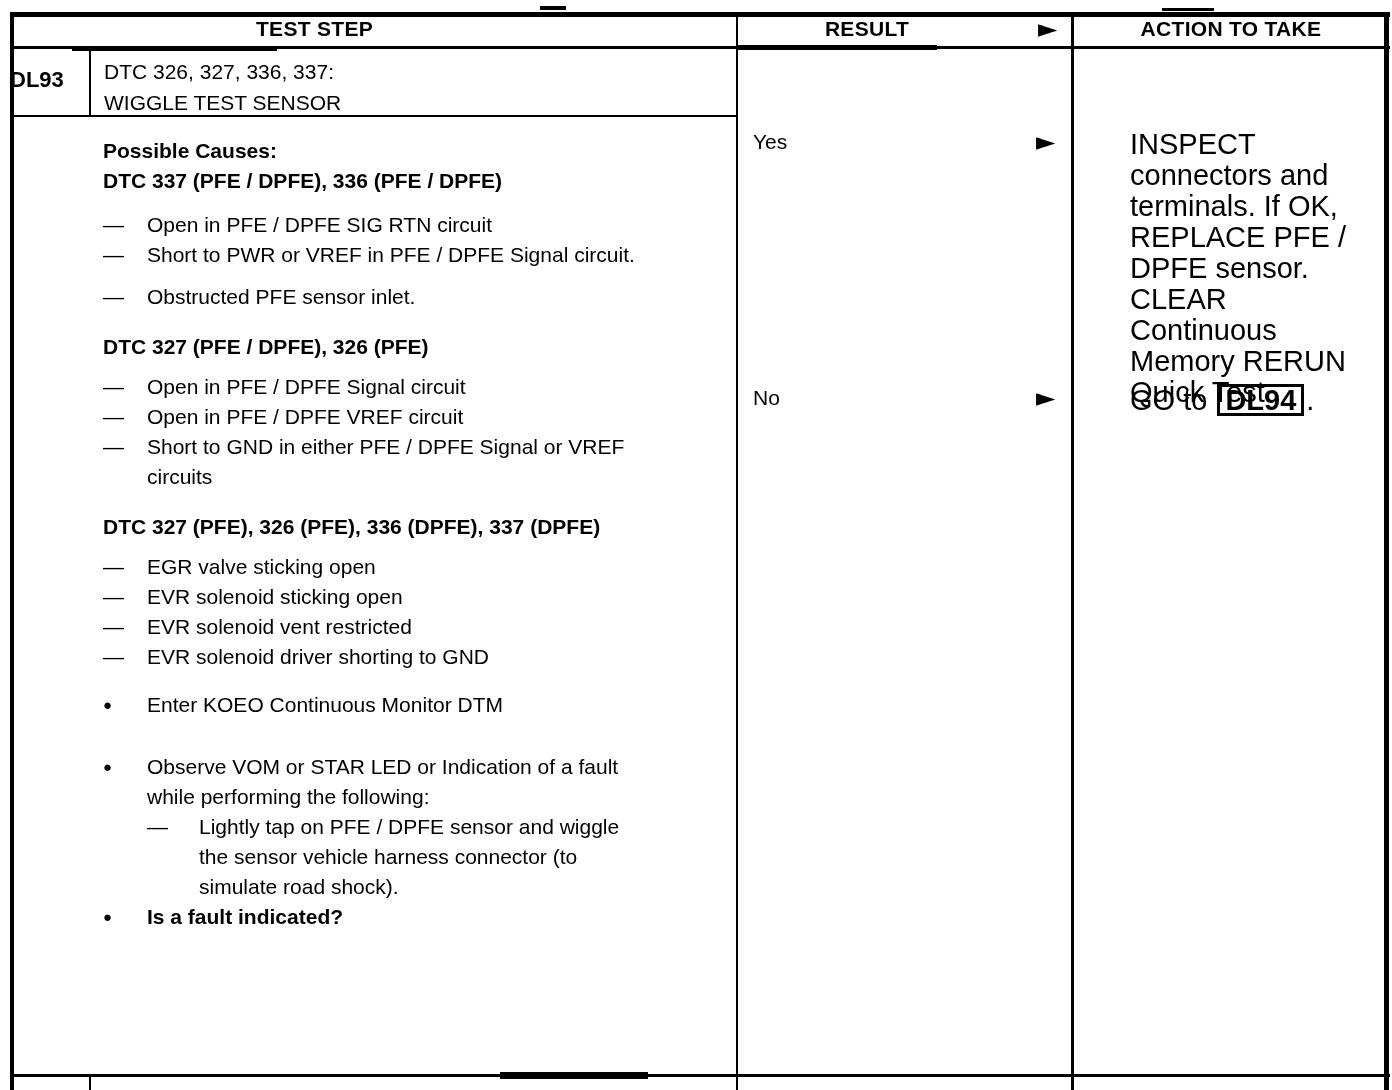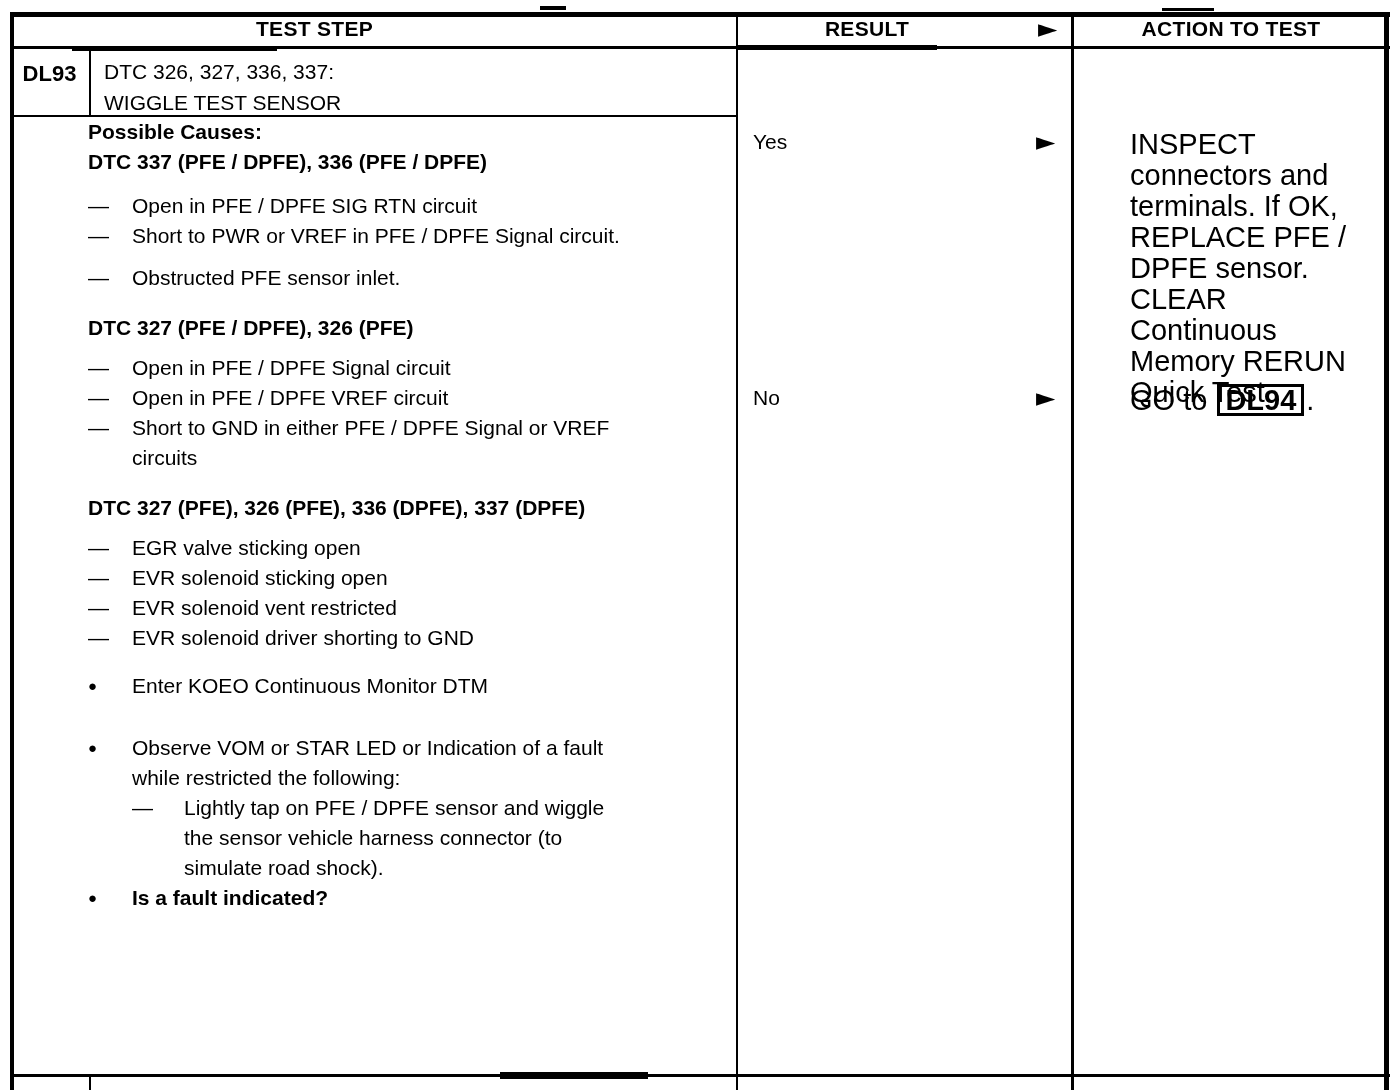--- a/index.html
+++ b/index.html
@@ -5,23 +5,23 @@
   html,body{margin:0;padding:0;background:#ffffff;}
   .page{
     position:relative;width:1392px;height:1090px;overflow:hidden;
     background:#ffffff;color:#000;
     font-family:"Liberation Sans","DejaVu Sans",sans-serif;
     -webkit-font-smoothing:antialiased;
   }
   .ln{position:absolute;background:#000;}
   .hdr-label{position:absolute;font-weight:700;font-size:21px;letter-spacing:.3px;text-align:center;}
   .arrow{position:absolute;font-family:"DejaVu Sans",sans-serif;font-size:25px;line-height:25px;}
-  .step-id{position:absolute;left:10px;top:61px;width:79px;text-align:center;font-weight:700;font-size:22px;}
+  .step-id{position:absolute;left:10px;top:67px;width:79px;font-weight:700;font-size:22px;}
   .step-title{position:absolute;left:104px;top:56px;font-size:21px;line-height:31px;}
-  .body{position:absolute;left:88px;top:117px;width:600px;padding-top:0;font-size:21px;line-height:30px;}
+  .body{position:absolute;left:103px;top:117px;width:600px;padding-top:19px;font-size:21px;line-height:30px;}
   .bold{font-weight:700;}
   .group-heading{font-weight:700;max-width:545px;}
   .items{margin-top:12px;}
   .li{display:flex;}
   .li .mk{width:44px;flex:none;}
   .li .txt{max-width:520px;}
   .blt{display:flex;}
   .blt .mk{width:44px;flex:none;font-size:15px;}
   .blt .txt{max-width:480px;}
   .li-sub{display:flex;margin-left:44px;}
@@ -51,21 +51,21 @@
   <div class="ln" style="left:10px;top:115px;width:728px;height:2px;"></div>
   <div class="ln" style="left:10px;top:1074px;width:1380px;height:3px;"></div>
   <div class="ln" style="left:500px;top:1072px;width:148px;height:7px;"></div>
   <div class="ln" style="left:89px;top:1077px;width:2px;height:13px;"></div>
   <div class="artifact" style="left:540px;top:6px;width:26px;height:4px;"></div>
   <div class="artifact" style="left:1162px;top:8px;width:52px;height:3px;"></div>
 
   <div class="hdr-label" style="left:10px;top:17px;width:609px;">TEST STEP</div>
   <div class="hdr-label" style="left:737px;top:17px;width:260px;">RESULT</div>
   <span class="arrow" style="left:1038px;top:16px;">►</span>
-  <div class="hdr-label" style="left:1074px;top:17px;width:314px;">ACTION TO TEST</div>
+  <div class="hdr-label" style="left:1074px;top:17px;width:314px;">ACTION TO TAKE</div>
 
   <div class="step-id">DL93</div>
   <div class="step-title">
     <div>DTC 326, 327, 336, 337:</div>
     <div>WIGGLE TEST SENSOR</div>
   </div>
 
   <div class="body">
     <div class="bold">Possible Causes:</div>
 
@@ -133,21 +133,21 @@
     </div>
 
 
     <div class="blt mt18">
       <span class="mk">●</span>
       <span class="txt">Enter KOEO Continuous Monitor DTM</span>
     </div>
 
     <div class="blt mt32">
       <span class="mk">●</span>
-      <span class="txt">Observe VOM or STAR LED or Indication of a fault while restricted the following:</span>
+      <span class="txt">Observe VOM or STAR LED or Indication of a fault while performing the following:</span>
     </div>
     <div class="li-sub">
       <span class="mk">—</span>
       <span class="txt">Lightly tap on PFE / DPFE sensor and wiggle the sensor vehicle harness connector (to simulate road shock).</span>
     </div>
 
     <div class="blt bold">
       <span class="mk">●</span>
       <span class="txt">Is a fault indicated?</span>
     </div>

